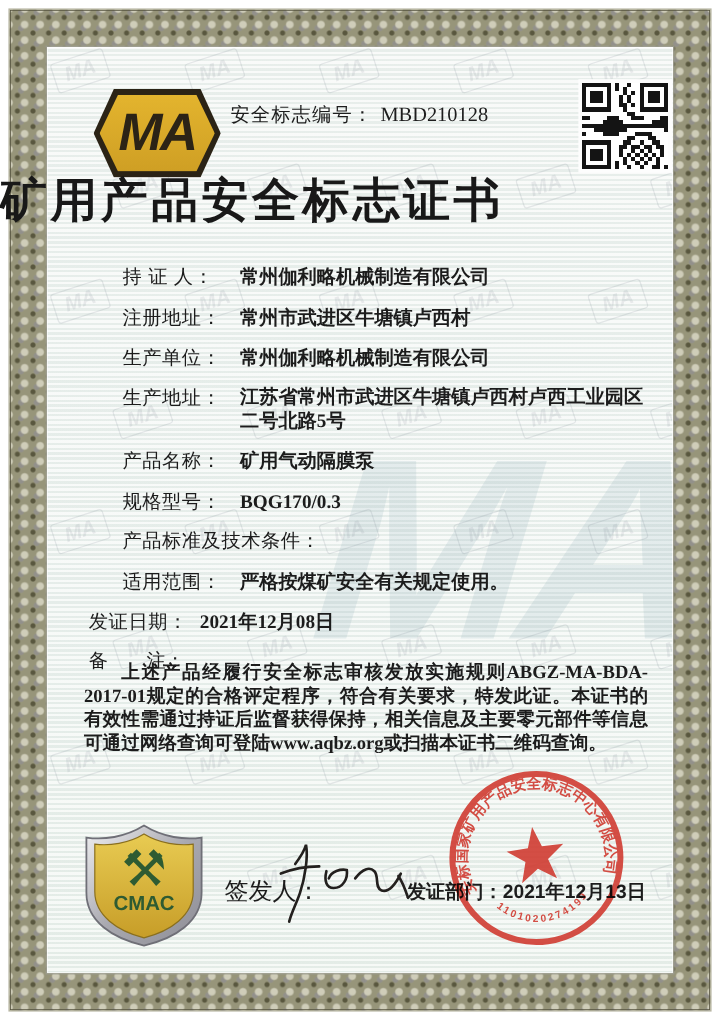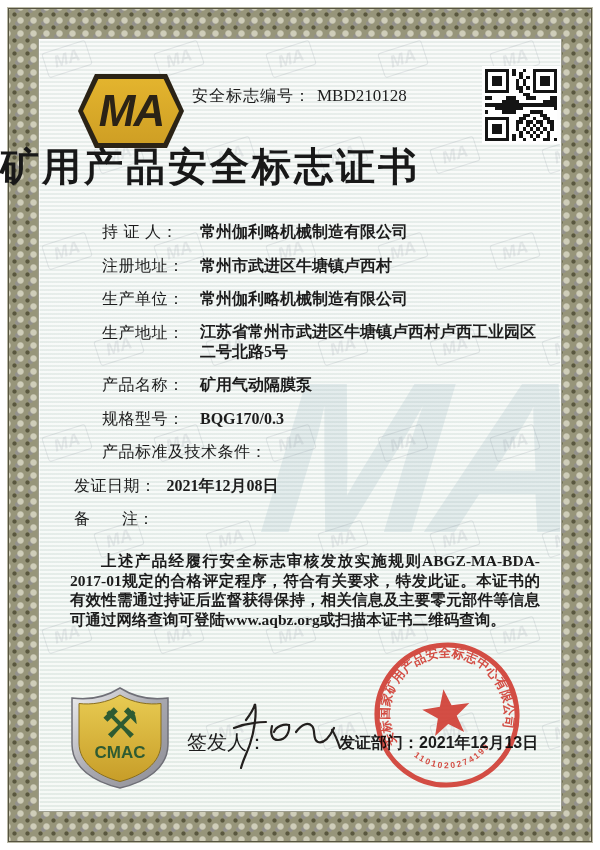--- a/index.html
+++ b/index.html
@@ -329,20 +329,24 @@
         <span class="lbl">产品名称：</span>
         <span class="val">矿用气动隔膜泵</span>
       </div>
       <div class="frow">
         <span class="lbl">规格型号：</span>
         <span class="val">BQG170/0.3</span>
       </div>
       <div class="frow wide-label">
         <span class="lbl">产品标准及技术条件：</span>
       </div>
+      <div class="frow">
+        <span class="lbl">适用范围：</span>
+        <span class="val">严格按煤矿安全有关规定使用。</span>
+      </div>
 
       <div class="dates-row">
         <span class="pair">
           <span class="lbl">发证日期：</span>
           <span class="val">2021年12月08日</span>
         </span>
       </div>
 
       <div class="remark-row">
         <span class="lbl">备　　注：</span>

